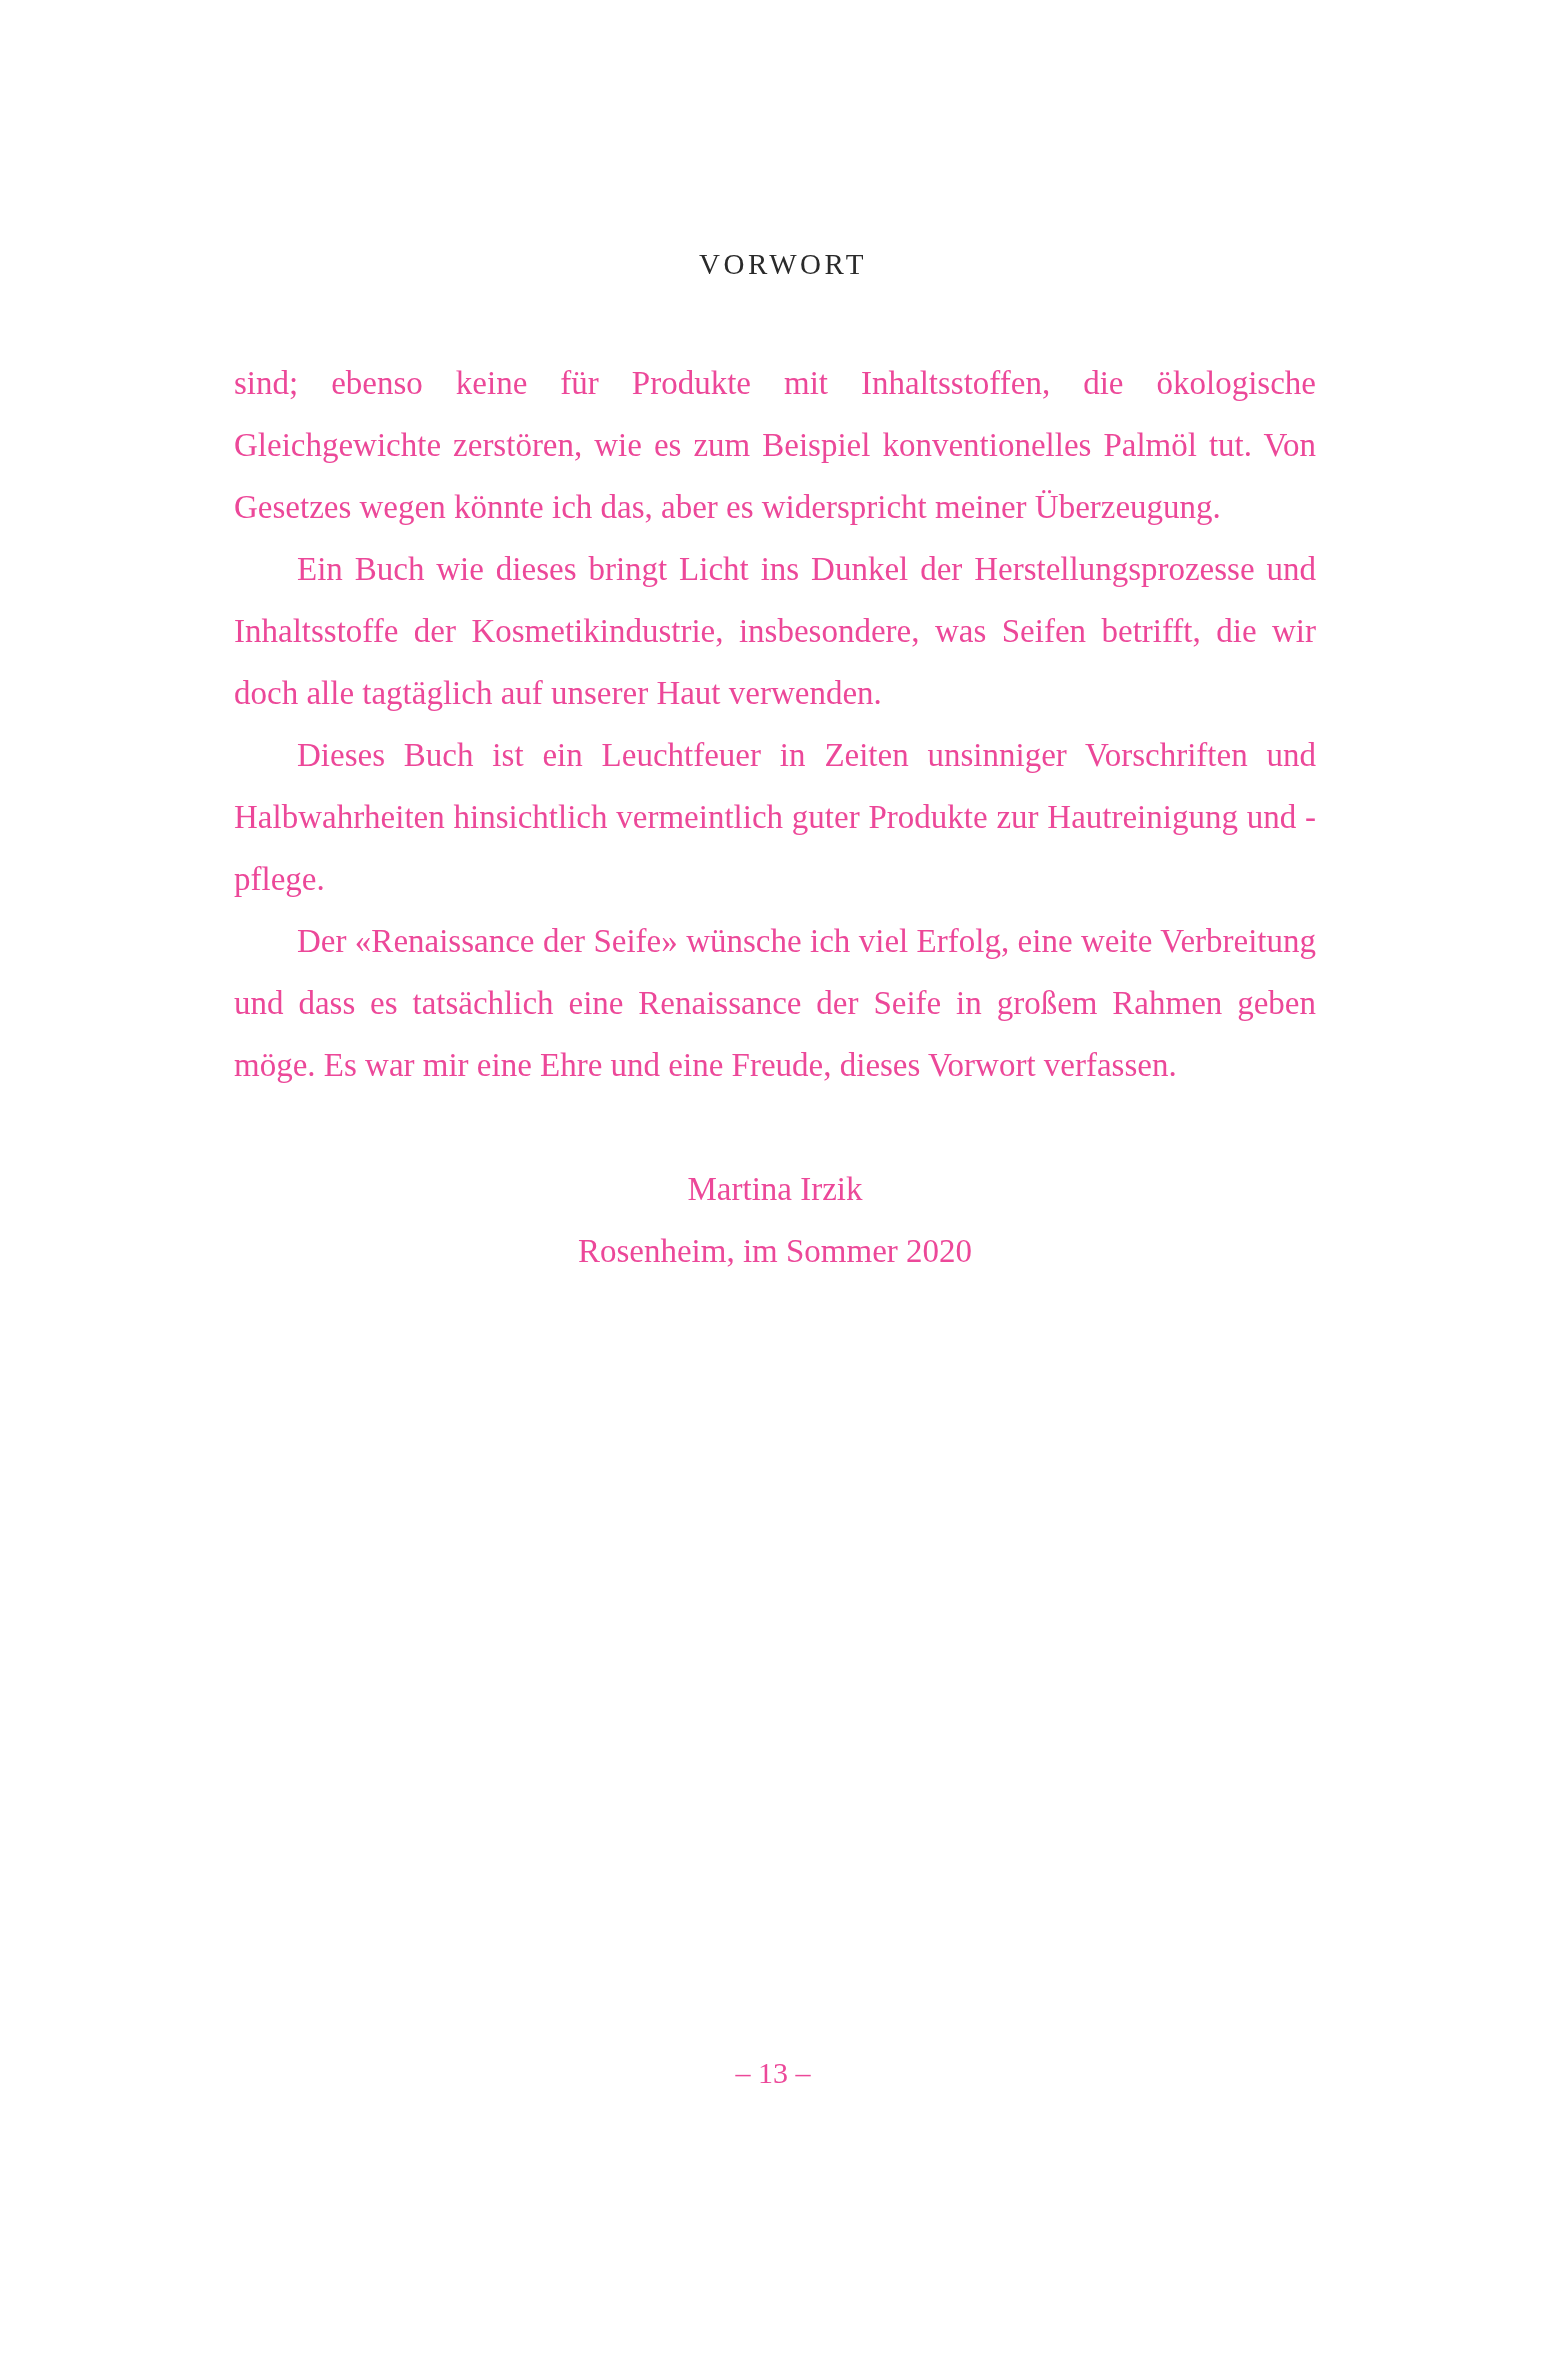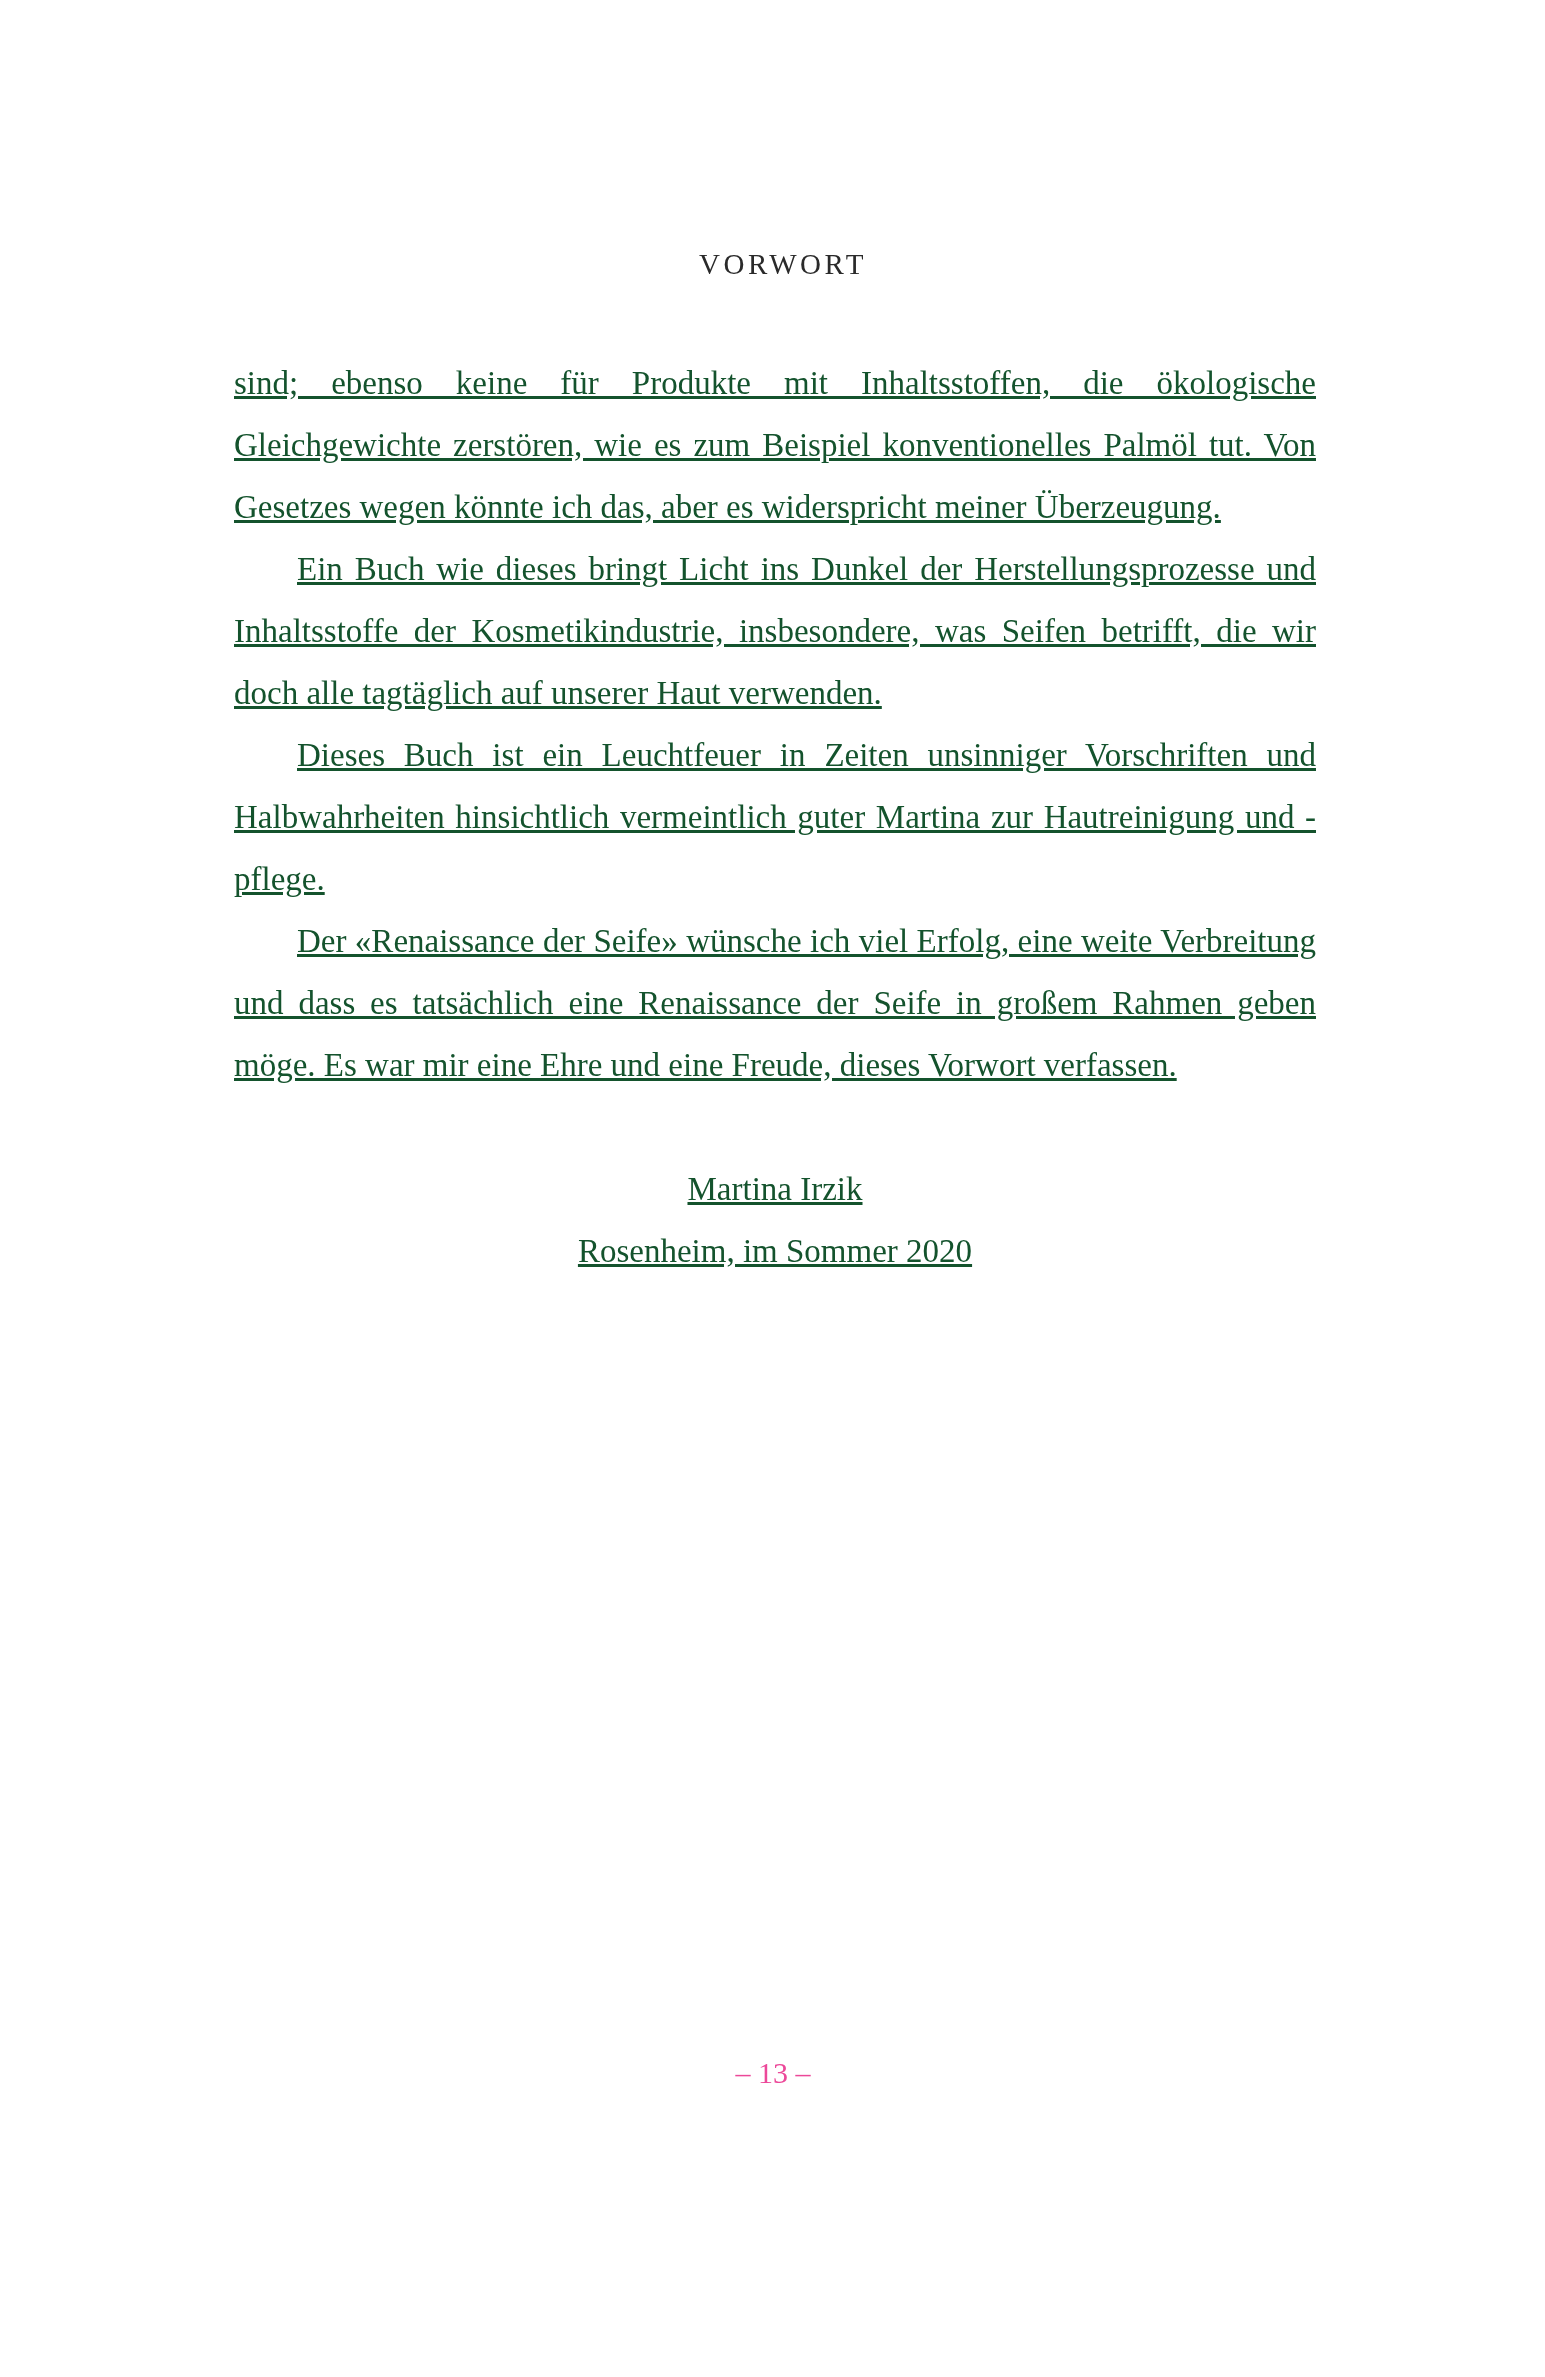--- a/index.html
+++ b/index.html
@@ -31,22 +31,21 @@
       color: #2a2a2a;
     }
     .text-block {
       position: absolute;
       top: 352px;
       left: 234px;
       width: 1082px;
       font-size: 33px;
       line-height: 62px;
       text-align: justify;
-      color: #14532d;
-      text-decoration: underline;
+      color: #ec4899;
     }
     .text-block p {
       margin: 0;
       padding: 0;
     }
     .text-block p.indent {
       text-indent: 63px;
     }
     .signature {
       margin-top: 62px;
@@ -69,21 +68,21 @@
 </head>
 <body>
 
 <div class="page">
 
   <div class="running-header">VORWORT</div>
 
   <div class="text-block">
     <p>sind; ebenso keine für Produkte mit Inhaltsstoffen, die ökologische Gleichgewichte zerstören, wie es zum Beispiel konventionelles Palmöl tut. Von Gesetzes wegen könnte ich das, aber es widerspricht meiner Überzeugung.</p>
     <p class="indent">Ein Buch wie dieses bringt Licht ins Dunkel der Herstellungsprozesse und Inhaltsstoffe der Kosmetikindustrie, insbesondere, was Seifen betrifft, die wir doch alle tagtäglich auf unserer Haut verwenden.</p>
-    <p class="indent">Dieses Buch ist ein Leuchtfeuer in Zeiten unsinniger Vorschriften und Halbwahrheiten hinsichtlich vermeintlich guter Martina zur Hautreinigung und -pflege.</p>
+    <p class="indent">Dieses Buch ist ein Leuchtfeuer in Zeiten unsinniger Vorschriften und Halbwahrheiten hinsichtlich vermeintlich guter Produkte zur Hautreinigung und -pflege.</p>
     <p class="indent">Der «Renaissance der Seife» wünsche ich viel Erfolg, eine weite Verbreitung und dass es tatsächlich eine Renaissance der Seife in großem Rahmen geben möge. Es war mir eine Ehre und eine Freude, dieses Vorwort verfassen.</p>
 
     <div class="signature">
       <p>Martina Irzik</p>
       <p>Rosenheim, im Sommer 2020</p>
     </div>
   </div>
 
   <div class="page-number">– 13 –</div>
 

